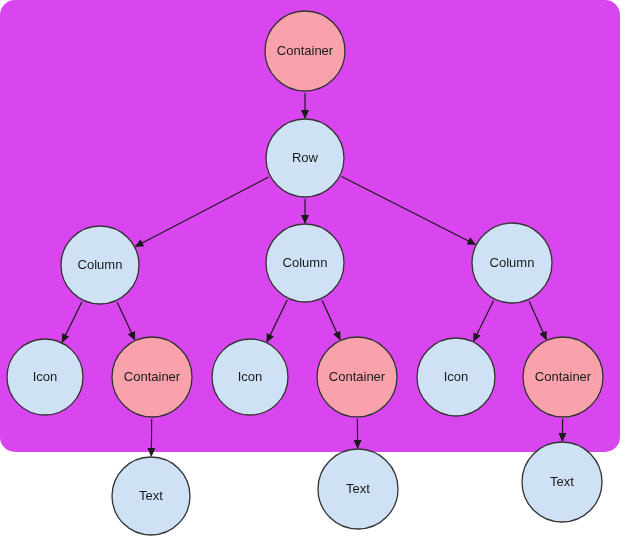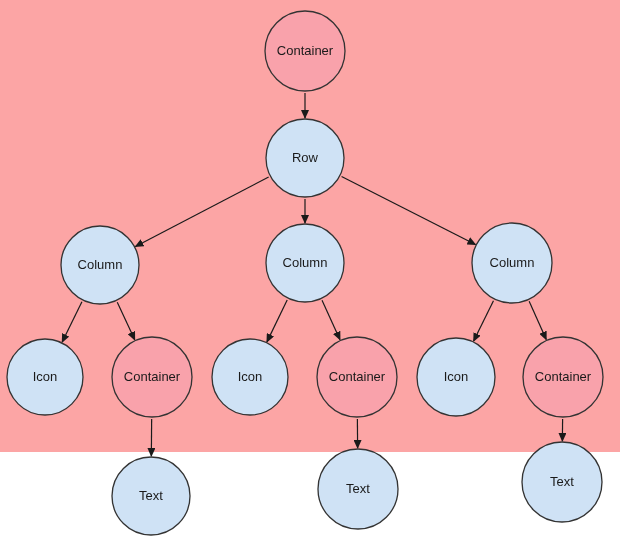--- a/index.html
+++ b/index.html
@@ -8,21 +8,22 @@
     background: #ffffff;
     width: 620px;
     height: 548px;
     overflow: hidden;
     font-family: "Liberation Sans", sans-serif;
   }
   .diagram-wrap {
     position: relative;
     width: 620px;
     height: 452px;
-    background: #fca5a5;
+    background: #d946ef;
+    border-radius: 15px;
   }
   svg { display: block; }
   .node-circle {
     stroke-width: 1.3;
   }
   .node-label {
     font-family: "Liberation Sans", sans-serif;
     font-size: 13px;
     fill: #1a1a1a;
     text-anchor: middle;

